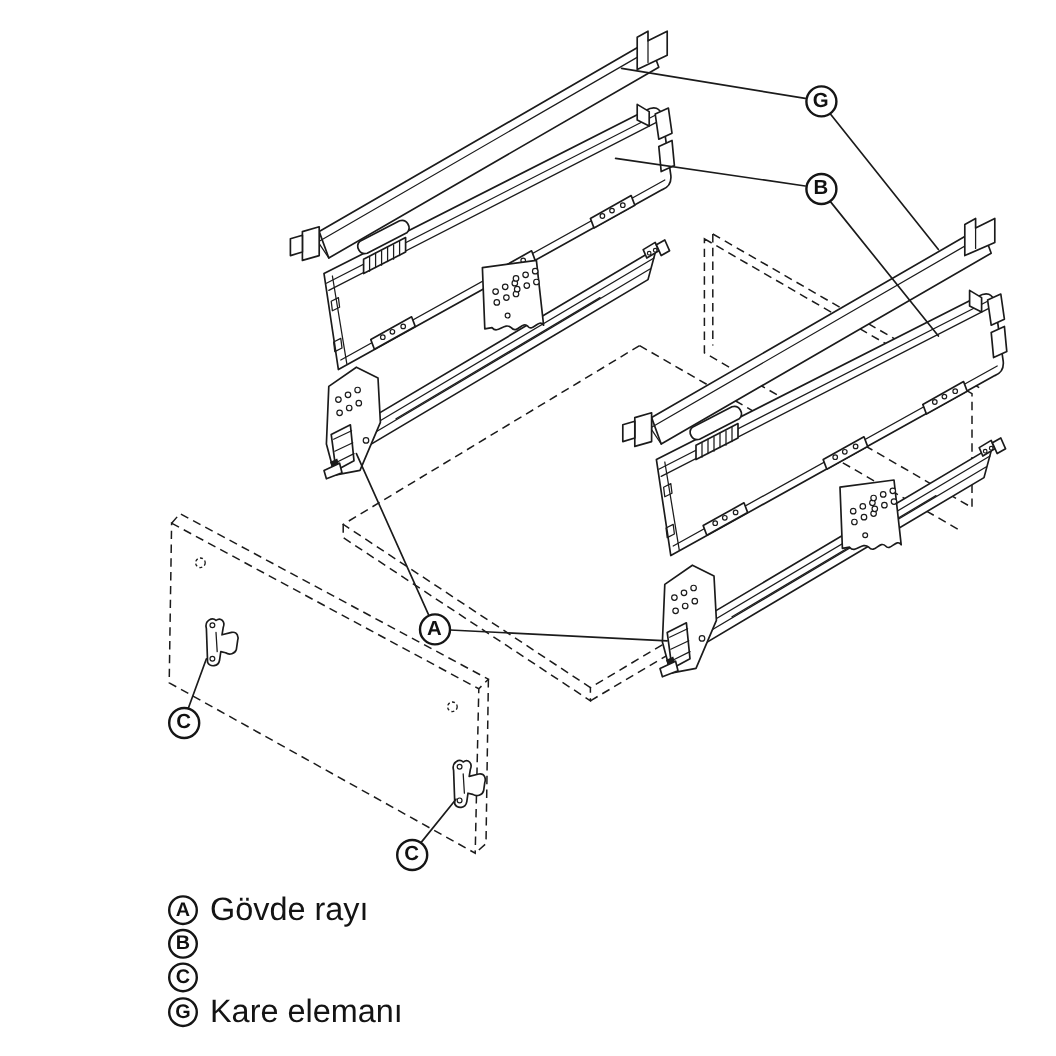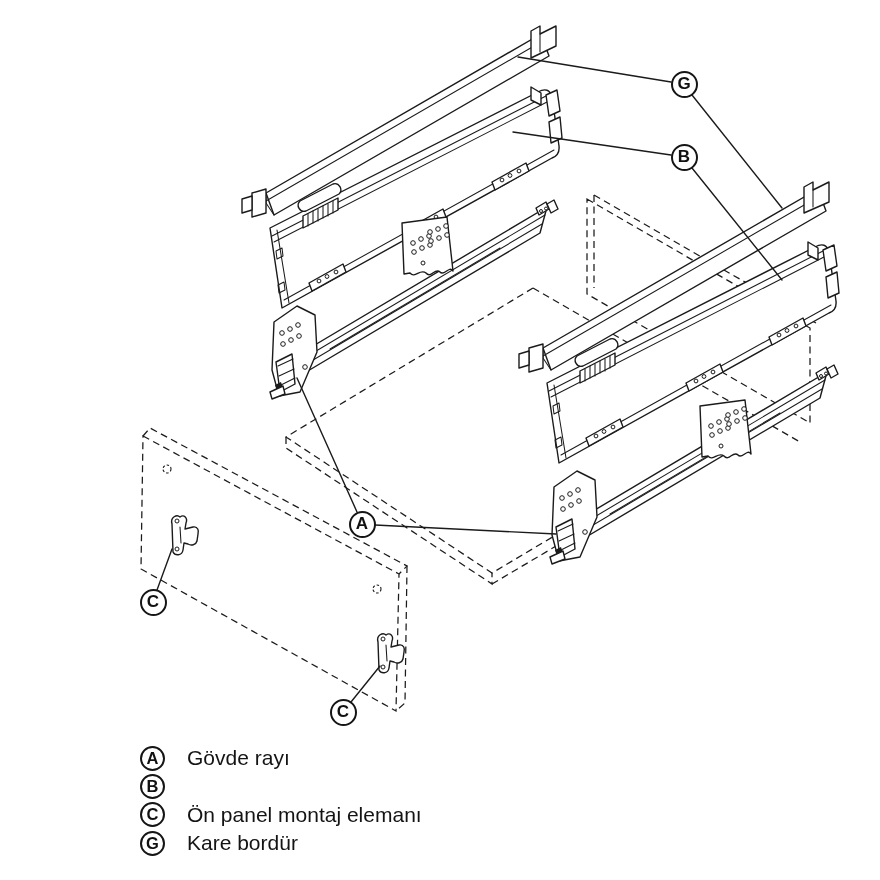--- a/index.html
+++ b/index.html
@@ -15,21 +15,21 @@
   .screw{fill:none;stroke:#1b1b1b;stroke-width:1.1;stroke-dasharray:2.5 2;}
   .dark{fill:#1b1b1b;stroke:none;}
   .callout{position:absolute;width:27px;height:27px;box-sizing:border-box;border:2.5px solid #151515;
     border-radius:50%;background:#fff;display:flex;align-items:center;justify-content:center;
     font-weight:bold;font-size:17px;color:#111;z-index:5;}
   .legend{position:absolute;left:140px;top:744px;z-index:5;}
   .legend-row{display:flex;align-items:center;height:28.4px;}
   .legend-badge{flex:0 0 auto;width:25px;height:25px;box-sizing:border-box;border:2.3px solid #151515;
     border-radius:50%;display:flex;align-items:center;justify-content:center;
     font-weight:bold;font-size:16.5px;color:#111;}
-  .legend-label{margin-left:22px;font-size:21px;color:#141414;white-space:nowrap;}
+  .legend-label{margin-left:10px;font-size:27px;color:#141414;white-space:nowrap;}
 </style>
 </head>
 <body>
 
 <div class="stage">
 
 <svg width="880" height="880" viewBox="0 0 880 880">
 
   <g>
     <path class="dash" d="M587,199 L810,328 L810,423 L587,294 Z"></path>
@@ -248,21 +248,20 @@
   <div class="legend">
     <div class="legend-row">
       <span class="legend-badge">A</span>
       <span class="legend-label">Gövde rayı</span>
     </div>
     <div class="legend-row">
       <span class="legend-badge">B</span>
     </div>
     <div class="legend-row">
       <span class="legend-badge">C</span>
-      <span class="legend-label">Ön panel montaj elemanı</span>
     </div>
     <div class="legend-row">
       <span class="legend-badge">G</span>
-      <span class="legend-label">Kare bordür</span>
+      <span class="legend-label">Kare elemanı</span>
     </div>
   </div>
 
 </div>
 
 </body></html>

